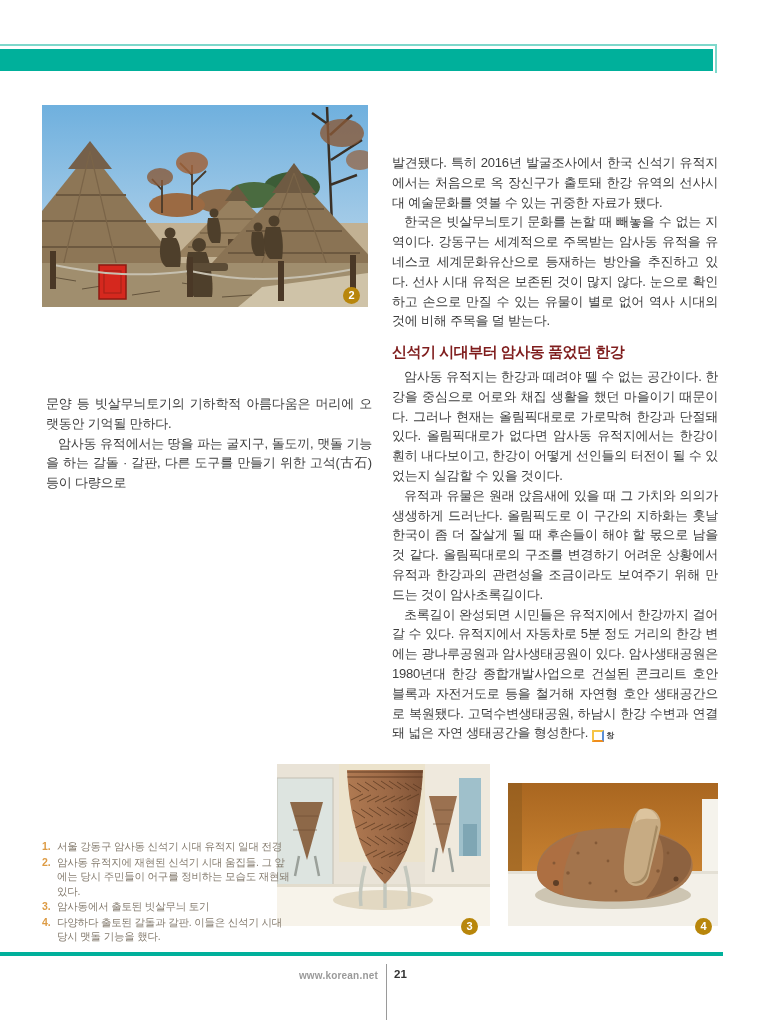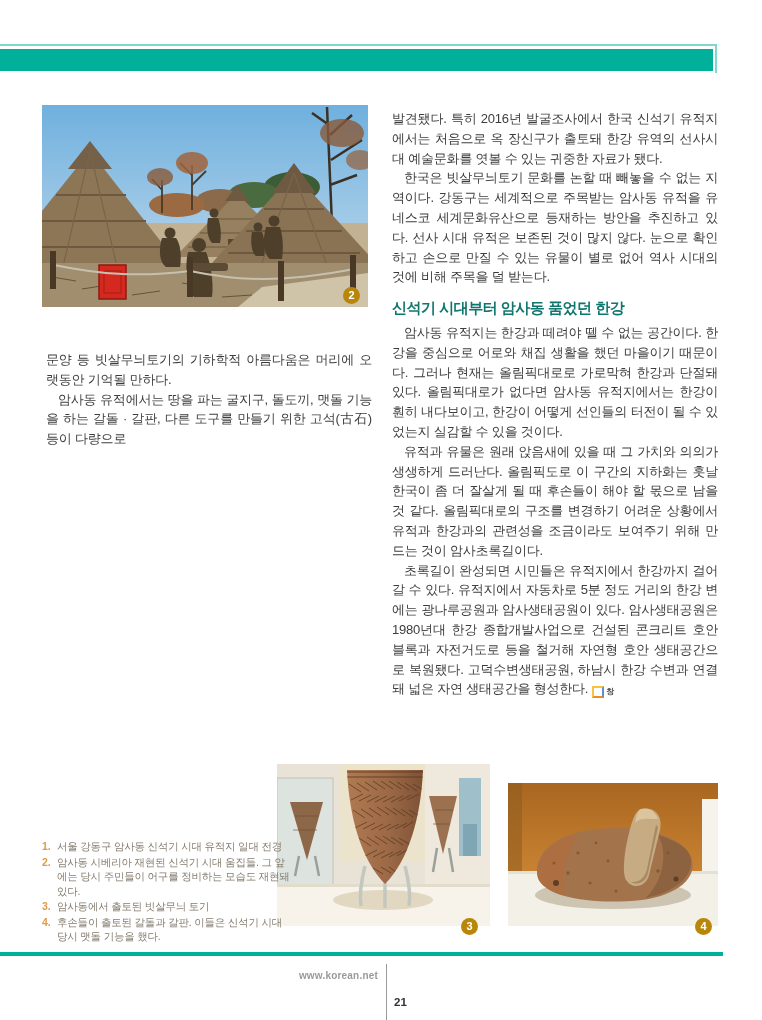--- a/index.html
+++ b/index.html
@@ -20,44 +20,44 @@
 
   .marker { position:absolute; width:17px; height:17px; border-radius:50%;
     background:#b8860b; color:#fff; font-size:11px; font-weight:bold;
     display:flex; align-items:center; justify-content:center; line-height:1; z-index:5; }
   .m2 { right:8px; bottom:3px; }
   .m3 { right:12px; bottom:-9px; }
   .m4 { right:6px;  bottom:-9px; }
 
   
   .col { position:absolute; width:326px; color:#3c3c3c; font-size:13px;
-    line-height:19.8px; text-align:justify; word-break:break-all; letter-spacing:-0.2px; }
+    line-height:19.8px; text-align:justify; word-break:break-all; letter-spacing:-0.2px;margin-top:44px; }
   .col-left  { left:46px;  top:350px; }
   .col-right { left:392px; top:109px; }
   .col p { margin:0; }
   .col p.ind { text-indent:12px; }
-  .sec-head { color:#0f766e; font-size:15px; font-weight:bold; letter-spacing:-0.5px;
+  .sec-head { color:#7f1d1d; font-size:15px; font-weight:bold; letter-spacing:-0.5px;
     margin:11px 0 5px 0; text-align:left; }
   .endmark { display:inline-block; width:12px; height:12px; margin-left:4px; vertical-align:-1px;
     border:2px solid; border-color:#f6c445 #5b8fd6 #ef8d1d #f6c445; background:#fff;
     font-size:8px; line-height:8px; text-align:center; color:#444; font-weight:bold; }
 
   
   .captions { position:absolute; left:42px; top:839px; width:250px; }
   .cap { display:flex; font-size:10.5px; line-height:14.5px; color:#857c6f;
     letter-spacing:-0.2px; margin-bottom:1px; }
   .cap-num { flex:none; width:15px; color:#dd9b44; font-weight:bold; }
   .cap-text { flex:1; }
 
   
   .bottom-line { position:absolute; left:0; top:952px; width:723px; height:4px; background:#00b09b; }
   .footer-url { position:absolute; left:240px; top:970px; width:138px; text-align:right;
     font-size:10px; color:#9a9a9a; letter-spacing:0.2px;font-weight:bold; }
   .footer-divider { position:absolute; left:386px; top:964px; width:1px; height:56px; background:#9a9a9a; }
-  .footer-page { position:absolute; left:394px; top:996px; font-size:11.5px; font-weight:bold; color:#333; }
+  .footer-page { position:absolute; left:394px; top:968px; font-size:11.5px; font-weight:bold; color:#333; }
 </style>
 </head>
 <body>
 
 <div id="page">
 
   <div class="teal-outline"></div>
   <div class="teal-bar"></div>
 
   <div class="photo photo1">
@@ -263,29 +263,29 @@
     <div class="marker m4">4</div>
   </div>
 
   <div class="captions">
     <div class="cap">
       <span class="cap-num">1.</span>
       <span class="cap-text">서울 강동구 암사동 신석기 시대 유적지 일대 전경</span>
     </div>
     <div class="cap">
       <span class="cap-num">2.</span>
-      <span class="cap-text">암사동 시베리아 재현된 신석기 시대 움집들. 그 앞에는 당시 주민들이 어구를 정비하는 모습도 재현돼 있다.</span>
+      <span class="cap-text">암사동 유적지에 재현된 신석기 시대 움집들. 그 앞에는 당시 주민들이 어구를 정비하는 모습도 재현돼 있다.</span>
     </div>
     <div class="cap">
       <span class="cap-num">3.</span>
       <span class="cap-text">암사동에서 출토된 빗살무늬 토기</span>
     </div>
     <div class="cap">
       <span class="cap-num">4.</span>
-      <span class="cap-text">후손들이 출토된 갈돌과 갈판. 이들은 신석기 시대 당시 맷돌 기능을 했다.</span>
+      <span class="cap-text">다양하다 출토된 갈돌과 갈판. 이들은 신석기 시대 당시 맷돌 기능을 했다.</span>
     </div>
   </div>
 
   <div class="bottom-line"></div>
   <div class="footer-url">www.korean.net</div>
   <div class="footer-divider"></div>
   <div class="footer-page">21</div>
 
 </div>
 

